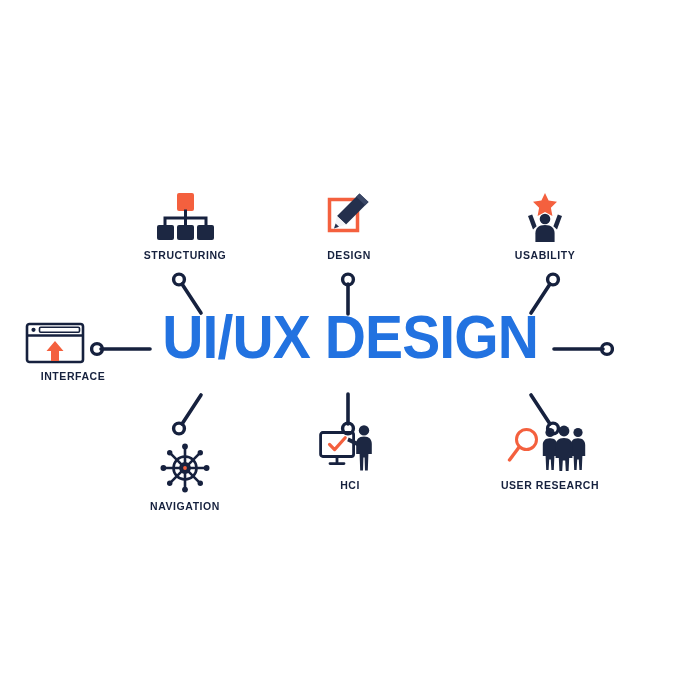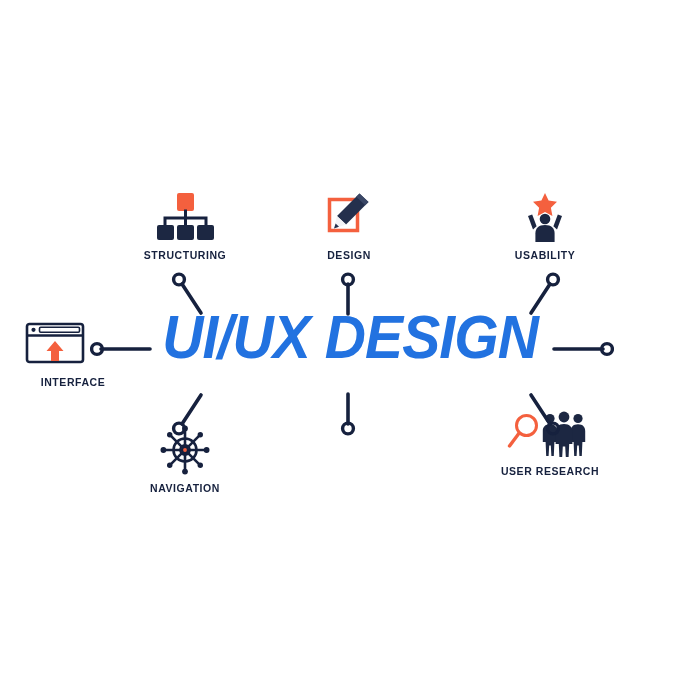--- a/index.html
+++ b/index.html
@@ -33,35 +33,34 @@
     font-family: "Liberation Sans", sans-serif;
     font-weight: bold;
     font-size: 10.5px;
     letter-spacing: 0.55px;
     color: #16213e;
     text-transform: uppercase;
     white-space: nowrap;
     text-align: center;
   }
   .side-node .node-label {
-    margin-top: 12px;
+    margin-top: 6px;
     padding-left: 36px;
   }
   .connector {
     position: absolute;
     line-height: 0;
   }
   #title-wrap {
     position: absolute;
     left: 0;
     top: 306px;
     width: 700px;
     text-align: center;
     pointer-events: none;
-    font-style: italic;
   }
   #main-title {
     display: inline-block;
     font-family: "Liberation Sans Narrow", "Liberation Sans", sans-serif;
     font-weight: bold;
     font-size: 62px;
     line-height: 1;
     letter-spacing: -1px;
     color: #2272e0;
     transform: scaleX(0.92);
@@ -122,21 +121,21 @@
         <path d="M2 13.5 L58 13.5" stroke="#16213e" stroke-width="2.4"></path>
         <circle cx="8.5" cy="7.8" r="2.1" fill="#16213e"></circle>
         <rect x="14.5" y="5.3" width="40" height="5" rx="1.2" fill="none" stroke="#16213e" stroke-width="1.6"></rect>
         <path d="M30 19 L38.5 29 L34 29 L34 39 L26 39 L26 29 L21.5 29 Z" fill="#f4603e"></path>
       </svg>
     </span>
     <div class="node-label">INTERFACE</div>
   </div>
 
 
-  <div class="node" style="left:140px; top:425px; width:90px;">
+  <div class="node" style="left:140px; top:443px; width:90px;">
     <span class="node-icon">
       <svg width="50" height="50" viewBox="0 0 50 50">
         <g stroke="#16213e" stroke-width="2.6" fill="none">
           <circle cx="25" cy="25" r="11.5"></circle>
           <circle cx="25" cy="25" r="4.6"></circle>
           <path d="M25 2 L25 48 M2 25 L48 25 M8.7 8.7 L41.3 41.3 M41.3 8.7 L8.7 41.3"></path>
         </g>
         <g fill="#16213e">
           <circle cx="25" cy="3.4" r="2.9"></circle>
           <circle cx="25" cy="46.6" r="2.9"></circle>
@@ -146,22 +145,37 @@
           <circle cx="40.3" cy="40.3" r="2.7"></circle>
           <circle cx="40.3" cy="9.7" r="2.7"></circle>
           <circle cx="9.7" cy="40.3" r="2.7"></circle>
         </g>
         <circle cx="25" cy="25" r="1.9" fill="#f4603e"></circle>
       </svg>
     </span>
     <div class="node-label">NAVIGATION</div>
   </div>
 
-
-  <div class="node" style="left:495px; top:410px; width:110px;">
+  <div class="node" style="left:312px; top:424px; width:76px;">
+    <span class="node-icon">
+      <svg width="62" height="48" viewBox="0 0 62 48">
+        <rect x="1.6" y="8.5" width="33" height="24" rx="2.2" fill="none" stroke="#16213e" stroke-width="2.8"></rect>
+        <path d="M18 32.5 L18 38 M11 39.6 L25 39.6" stroke="#16213e" stroke-width="2.8" stroke-linecap="round"></path>
+        <path d="M10.5 20.4 L15.6 25.6 L26.2 13.8" stroke="#f4603e" stroke-width="3.2" fill="none" stroke-linecap="round" stroke-linejoin="round"></path>
+        <circle cx="45" cy="6.4" r="5.2" fill="#1c2742"></circle>
+        <path d="M45 12.6 c-5.4 0 -7.8 3.0 -7.8 7.4 L37.2 30 L40.6 30 L41.2 46.6
+                 L44.0 46.6 L44.4 33.5 L45.6 33.5 L46.0 46.6 L48.8 46.6 L49.4 30
+                 L52.8 30 L52.8 20 C52.8 15.6 50.4 12.6 45 12.6 Z" fill="#1c2742"></path>
+        <path d="M38.6 17.8 L29.6 13.6 L28.2 17.2 L38.0 22.0 Z" fill="#1c2742"></path>
+      </svg>
+    </span>
+    <div class="node-label">HCI</div>
+  </div>
+
+  <div class="node" style="left:495px; top:424px; width:110px;">
     <span class="node-icon">
       <svg width="88" height="48" viewBox="0 0 88 48">
 
         <circle cx="20.5" cy="15.5" r="10" fill="none" stroke="#f4603e" stroke-width="3"></circle>
         <path d="M13.2 23 L3.5 36" stroke="#f4603e" stroke-width="3.4" stroke-linecap="round"></path>
 
         <circle cx="44" cy="8.5" r="4.6" fill="#1c2742"></circle>
         <path d="M44 14.2 c-5.0 0 -7.2 2.8 -7.2 6.8 L36.8 32 L39.6 32 L40.2 46
                  L42.6 46 L43.2 35.5 L44.8 35.5 L45.4 46 L47.8 46 L48.4 32
                  L51.2 32 L51.2 21 C51.2 17 49 14.2 44 14.2 Z" fill="#1c2742"></path>

